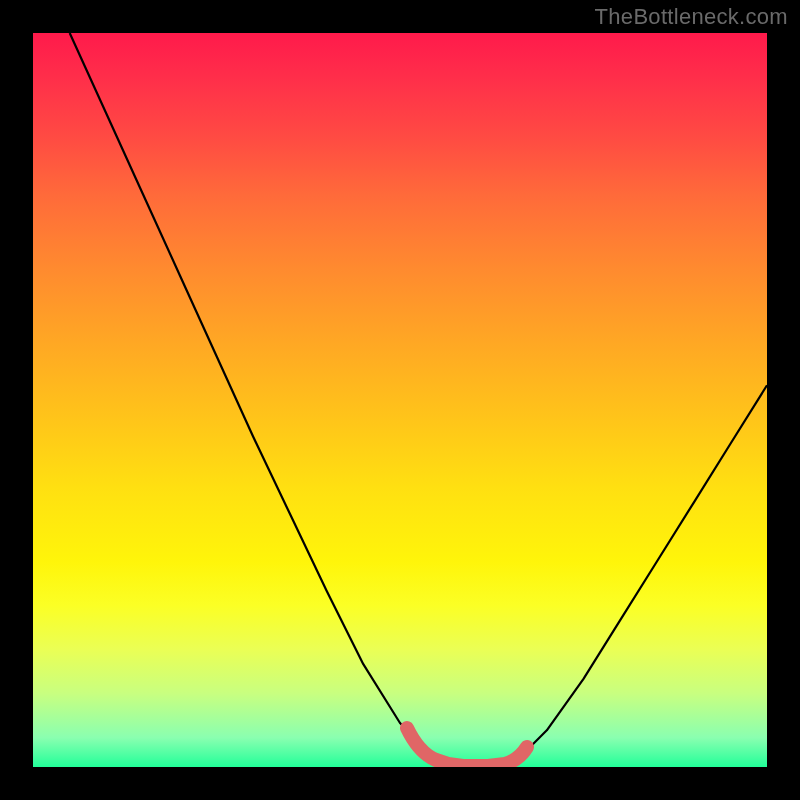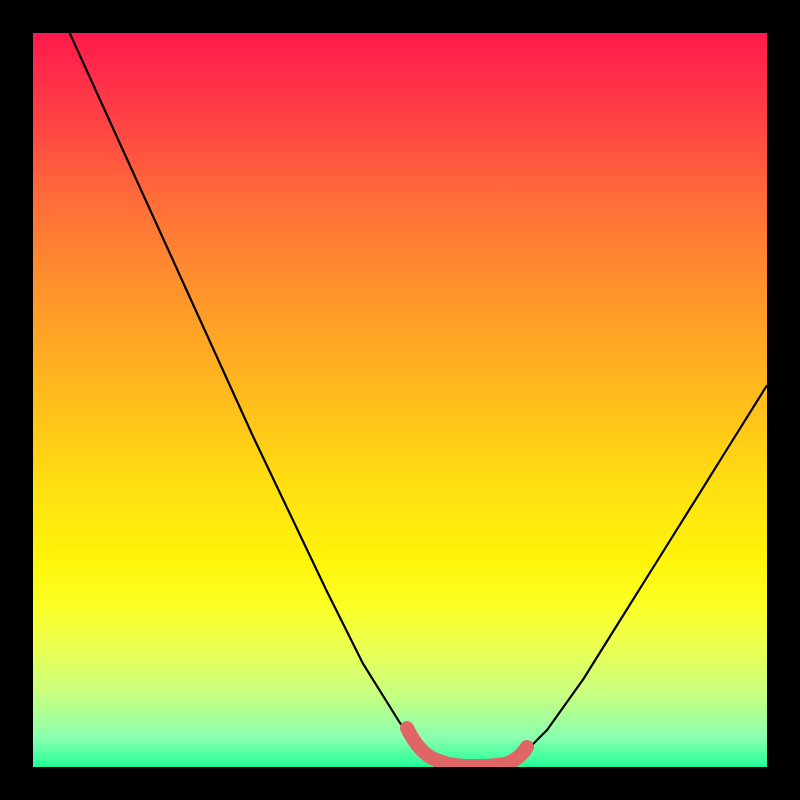--- a/index.html
+++ b/index.html
@@ -58,20 +58,21 @@
     font-weight: 500;
     letter-spacing: 0.3px;
     user-select: none;
   }
 </style>
 </head>
 <body>
 
 <div class="frame">
 
+  <div class="watermark">TheBottleneck.com</div>
 
   <div class="plot-area">
     <svg viewBox="0 0 734 734" preserveAspectRatio="none">
 
       <path d="M 36.7 0
                L 73.4 80.7
                L 110.1 161.5
                L 146.8 242.2
                L 183.5 323.0
                L 220.2 403.7

